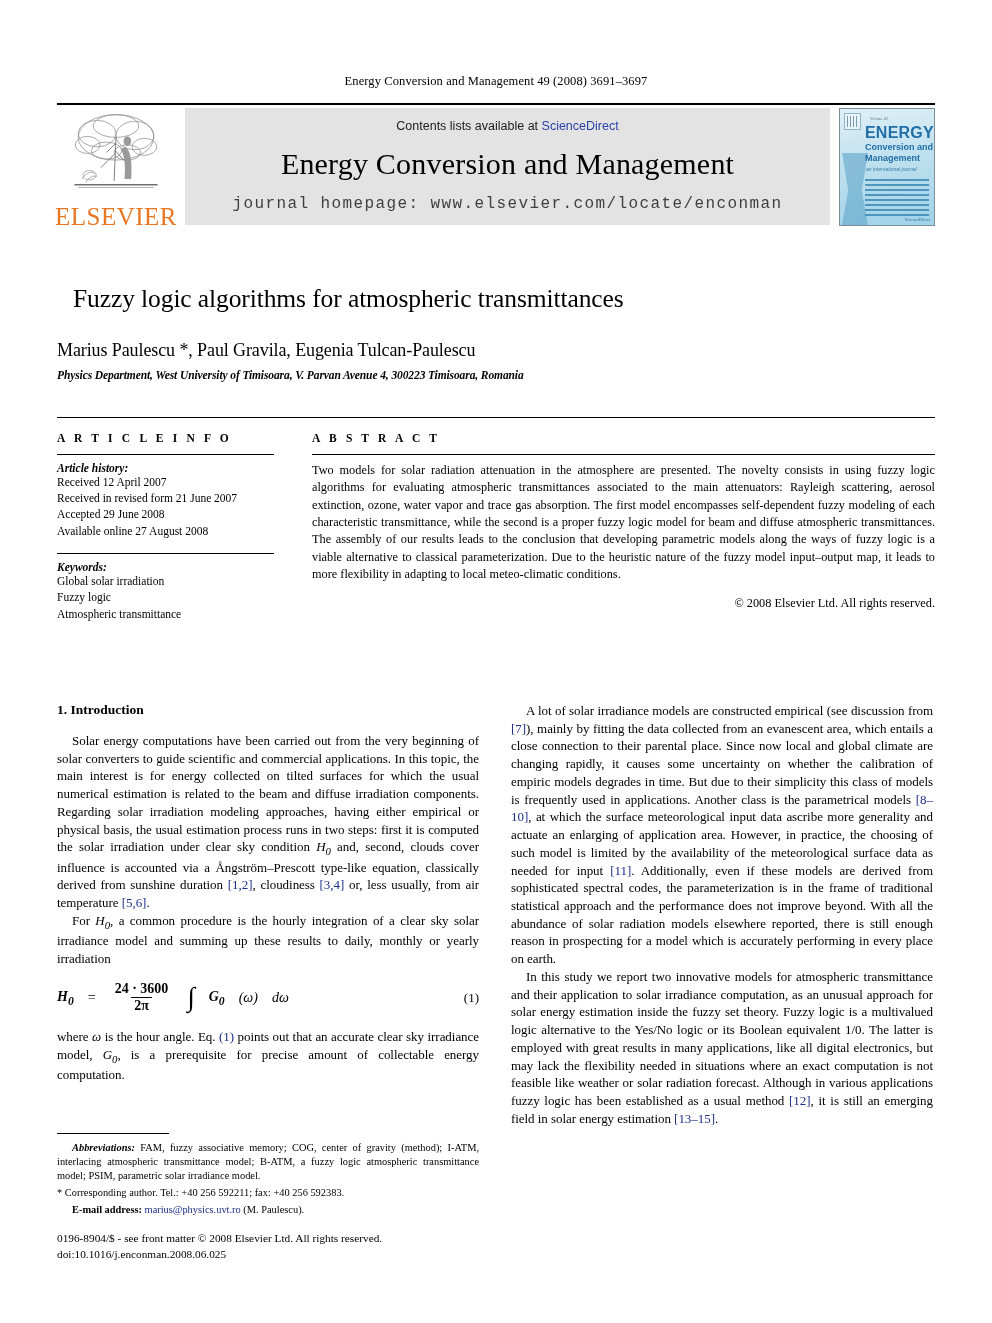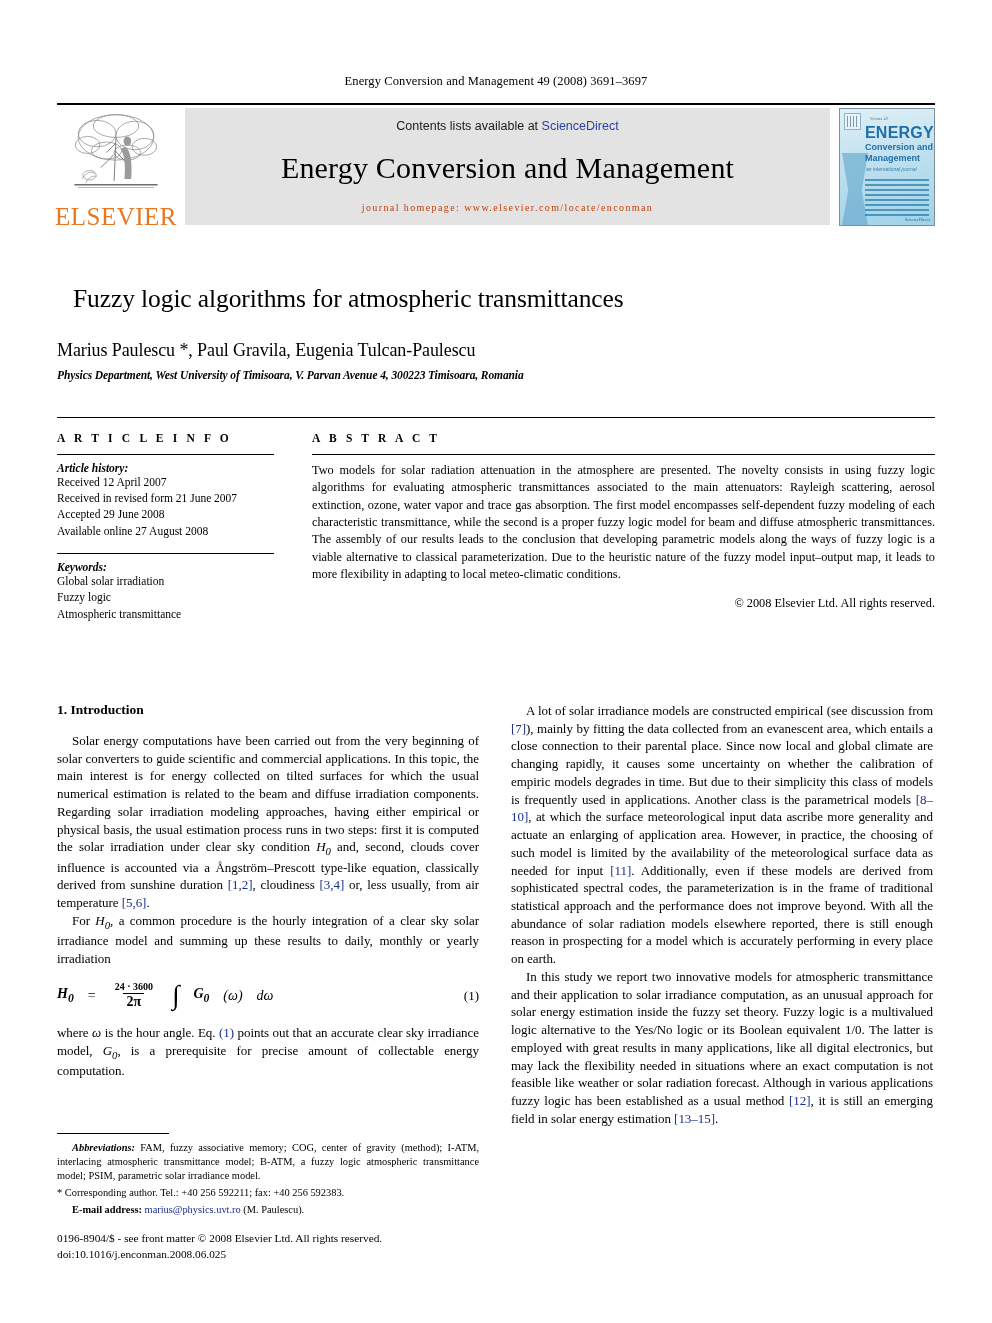--- a/index.html
+++ b/index.html
@@ -78,24 +78,24 @@
     color: #2a3fa5;
   }
   .journal-title {
     font-family: "Liberation Serif", serif;
     font-size: 30px;
     letter-spacing: 0.2px;
     color: #000;
     white-space: nowrap;
   }
   .homepage-line {
-    font-family: Liberation Serif, serif;
-    font-size: 10px;
+    font-family: Liberation Mono, monospace;
+    font-size: 16px;
     letter-spacing: 1.4px;
-    color: #c2410c;
+    color: #404040;
   }
   .banner-cover {
     flex: 0 0 96px;
     width: 96px;
     display: flex;
     align-items: center;
     justify-content: flex-end;
   }
 
   
@@ -269,21 +269,21 @@
   }
   .eq .var { font-style: italic; font-weight: bold; }
   .frac {
     display: inline-flex;
     flex-direction: column;
     align-items: center;
     line-height: 1.05;
     font-weight: bold;
     margin: 0 2px;
   }
-  .frac .num { padding: 0 3px 1px 3px; font-size: 10px; }
+  .frac .num { padding: 0 3px 1px 3px; font-size: 14px; }
   .frac .den { padding: 1px 3px 0 3px; border-top: 1.3px solid #000; font-size: 14px; }
   .intsign { font-size: 27px; line-height: .7; font-family: "Liberation Serif", serif; }
   .eqnum { font-size: 13px; }
 
   
   .footnotes {
     position: absolute;
     left: 0;
     bottom: 0;
     width: 422px;

